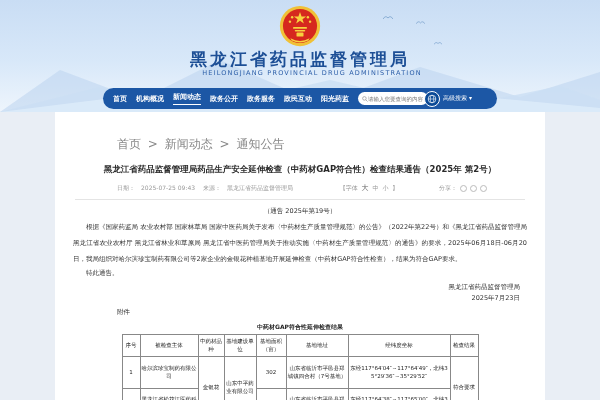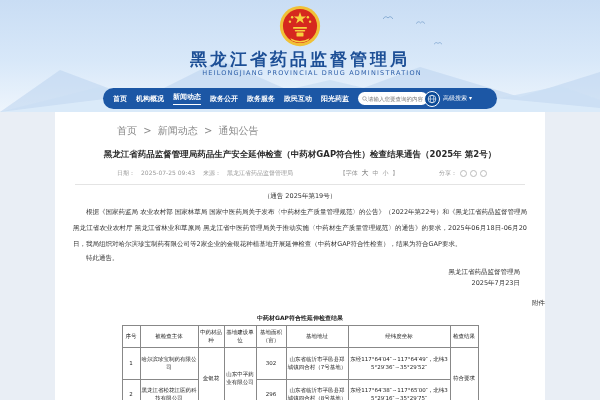--- a/index.html
+++ b/index.html
@@ -29,42 +29,42 @@
   .nav-search svg { flex:0 0 auto; }
   .nav-search input { border:none; outline:none; width:56px; font-size:5.5px; color:#666;
     font-family:"DejaVu Sans","Liberation Sans",sans-serif; background:transparent; }
   .search-btn { width:16px; height:16px; border-radius:50%; background:#0b4a97;
     border:1px solid #fff; display:flex; align-items:center; justify-content:center;
     margin-left:-6px; margin-right:3px; cursor:pointer; }
   .adv-search { font-size:6px; white-space:nowrap; cursor:pointer; }
 
   
   .card { position:absolute; top:112px; left:55px; width:490px; height:288px; background:#fff; }
-  .breadcrumb { padding:12px 0 0 62px; font-size:10px; color:#888; }
+  .breadcrumb { padding:24px 0 0 62px; font-size:12px; color:#888; }
   .breadcrumb span { margin-right:3px; }
   .crumb { cursor:pointer; }
   .article-title { margin:11px 28px 0; text-align:center; font-size:8.5px;
     font-weight:bold; color:#2b2b2b; line-height:1.35; }
   .meta-row { display:flex; justify-content:space-between; align-items:center;
     margin:8px 58px 0 62px; font-size:6px; color:#999; }
   .meta-left span { margin-right:6px; }
   .font-widget span { margin:0 1px; }
   .font-opt { cursor:pointer; }
   .font-opt.big { font-size:7px; color:#666; }
   .share-box { display:flex; align-items:center; }
   .share-circle { width:7px; height:7px; border-radius:50%; border:1px solid #bbb;
     background:#fff; margin-left:3px; cursor:pointer; }
   .divider { border-top:1px solid #e4e4e4; margin:6px 20px 0; }
 
   .doc-no { text-align:center; font-size:6.5px; color:#333; margin-top:7px; }
   .para { margin:3px 18px 0; font-size:6.5px; color:#333; line-height:16px;
     text-indent:2em; text-align:justify; }
   .closing { margin:0 18px; font-size:6.5px; color:#333; line-height:13px; text-indent:2em; }
   .sig-block { margin:2px 25px 0 0; text-align:right; font-size:6.5px; color:#333; line-height:11px; }
-  .attach { margin:10px 0 0 62px; font-size:6.5px; color:#333;text-align:right; }
+  .attach { margin:4px 0 0 62px; font-size:6.5px; color:#333; }
 
   .tbl-title { margin-top:6px; text-align:center; font-size:6px; font-weight:bold; color:#222; }
   table.results { border-collapse:collapse; margin:2px auto 0; table-layout:fixed; width:356px; }
   table.results td, table.results th { border:1px solid #888; font-size:5.5px; font-weight:normal;
     color:#222; text-align:center; vertical-align:middle; padding:1px; line-height:1.45;
     word-break:break-all; }
   table.results th { height:22px; }
   tr.r1 td { height:32px; }
   tr.r2 td { height:30px; }
   td.left { text-align:left; padding-left:3px; padding-right:2px; }

